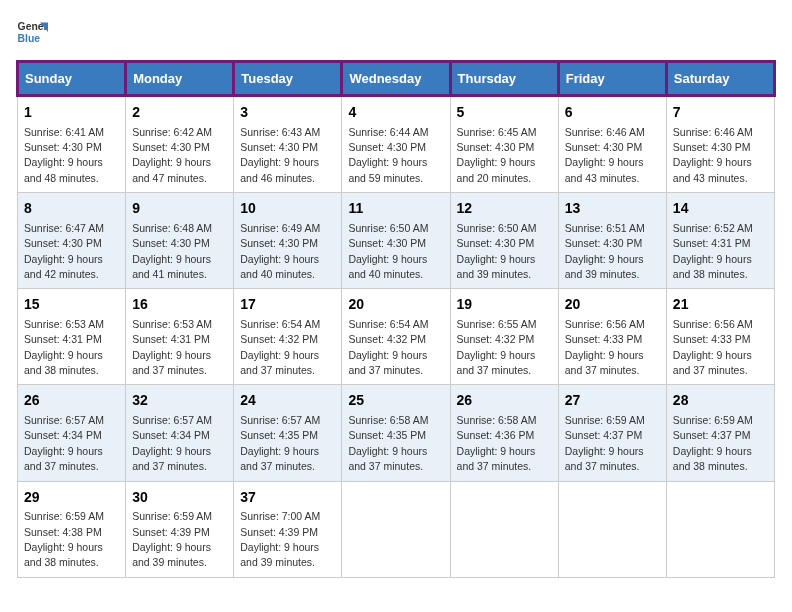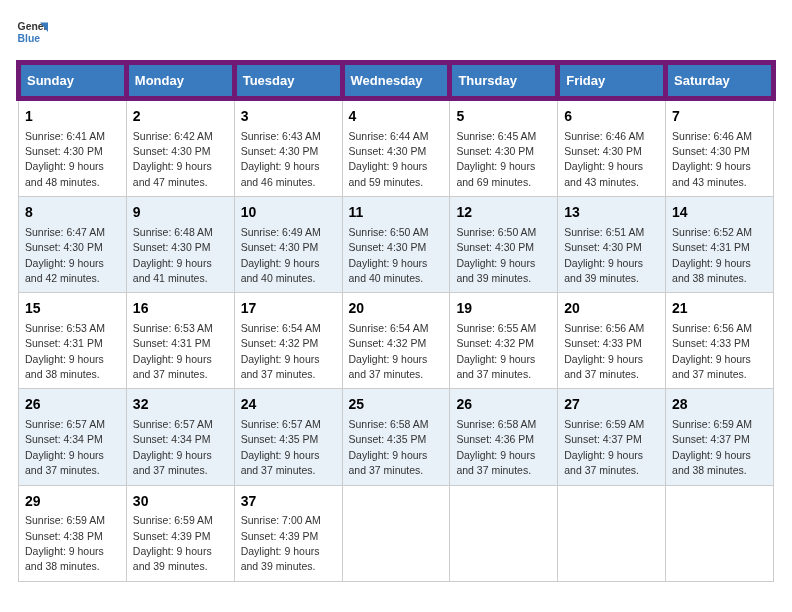--- a/index.html
+++ b/index.html
@@ -44,21 +44,21 @@
     }
     thead tr {
       background: #3a7abf;
       color: #fff;
     }
     thead th {
       padding: 8px 6px;
       text-align: left;
       font-size: 13px;
       font-weight: bold;
-      border: 5px solid #701a75;
+      border: 3px solid #701a75;
     }
     tbody tr {
       vertical-align: top;
     }
     tbody tr:nth-child(odd) {
       background: #fff;
     }
     tbody tr:nth-child(even) {
       background: #e8f0f8;
     }
@@ -107,21 +107,21 @@
         <th>Friday</th>
         <th>Saturday</th>
       </tr>
   </thead>
   <tbody id="calendar-body">
   <tr>
         <td><span class="day-num">1</span><span class="cell-text">Sunrise: 6:41 AM</span><br><span class="cell-text">Sunset: 4:30 PM</span><br><span class="cell-text">Daylight: 9 hours</span><br><span class="cell-text">and 48 minutes.</span><br></td>
         <td><span class="day-num">2</span><span class="cell-text">Sunrise: 6:42 AM</span><br><span class="cell-text">Sunset: 4:30 PM</span><br><span class="cell-text">Daylight: 9 hours</span><br><span class="cell-text">and 47 minutes.</span><br></td>
         <td><span class="day-num">3</span><span class="cell-text">Sunrise: 6:43 AM</span><br><span class="cell-text">Sunset: 4:30 PM</span><br><span class="cell-text">Daylight: 9 hours</span><br><span class="cell-text">and 46 minutes.</span><br></td>
         <td><span class="day-num">4</span><span class="cell-text">Sunrise: 6:44 AM</span><br><span class="cell-text">Sunset: 4:30 PM</span><br><span class="cell-text">Daylight: 9 hours</span><br><span class="cell-text">and 59 minutes.</span><br></td>
-        <td><span class="day-num">5</span><span class="cell-text">Sunrise: 6:45 AM</span><br><span class="cell-text">Sunset: 4:30 PM</span><br><span class="cell-text">Daylight: 9 hours</span><br><span class="cell-text">and 69 minutes.</span><br></td>
+        <td><span class="day-num">5</span><span class="cell-text">Sunrise: 6:45 AM</span><br><span class="cell-text">Sunset: 4:30 PM</span><br><span class="cell-text">Daylight: 9 hours</span><br><span class="cell-text">and 20 minutes.</span><br></td>
         <td><span class="day-num">6</span><span class="cell-text">Sunrise: 6:46 AM</span><br><span class="cell-text">Sunset: 4:30 PM</span><br><span class="cell-text">Daylight: 9 hours</span><br><span class="cell-text">and 43 minutes.</span><br></td>
         <td><span class="day-num">7</span><span class="cell-text">Sunrise: 6:46 AM</span><br><span class="cell-text">Sunset: 4:30 PM</span><br><span class="cell-text">Daylight: 9 hours</span><br><span class="cell-text">and 43 minutes.</span><br></td>
       </tr>
       <tr>
         <td><span class="day-num">8</span><span class="cell-text">Sunrise: 6:47 AM</span><br><span class="cell-text">Sunset: 4:30 PM</span><br><span class="cell-text">Daylight: 9 hours</span><br><span class="cell-text">and 42 minutes.</span><br></td>
         <td><span class="day-num">9</span><span class="cell-text">Sunrise: 6:48 AM</span><br><span class="cell-text">Sunset: 4:30 PM</span><br><span class="cell-text">Daylight: 9 hours</span><br><span class="cell-text">and 41 minutes.</span><br></td>
         <td><span class="day-num">10</span><span class="cell-text">Sunrise: 6:49 AM</span><br><span class="cell-text">Sunset: 4:30 PM</span><br><span class="cell-text">Daylight: 9 hours</span><br><span class="cell-text">and 40 minutes.</span><br></td>
         <td><span class="day-num">11</span><span class="cell-text">Sunrise: 6:50 AM</span><br><span class="cell-text">Sunset: 4:30 PM</span><br><span class="cell-text">Daylight: 9 hours</span><br><span class="cell-text">and 40 minutes.</span><br></td>
         <td><span class="day-num">12</span><span class="cell-text">Sunrise: 6:50 AM</span><br><span class="cell-text">Sunset: 4:30 PM</span><br><span class="cell-text">Daylight: 9 hours</span><br><span class="cell-text">and 39 minutes.</span><br></td>
         <td><span class="day-num">13</span><span class="cell-text">Sunrise: 6:51 AM</span><br><span class="cell-text">Sunset: 4:30 PM</span><br><span class="cell-text">Daylight: 9 hours</span><br><span class="cell-text">and 39 minutes.</span><br></td>

